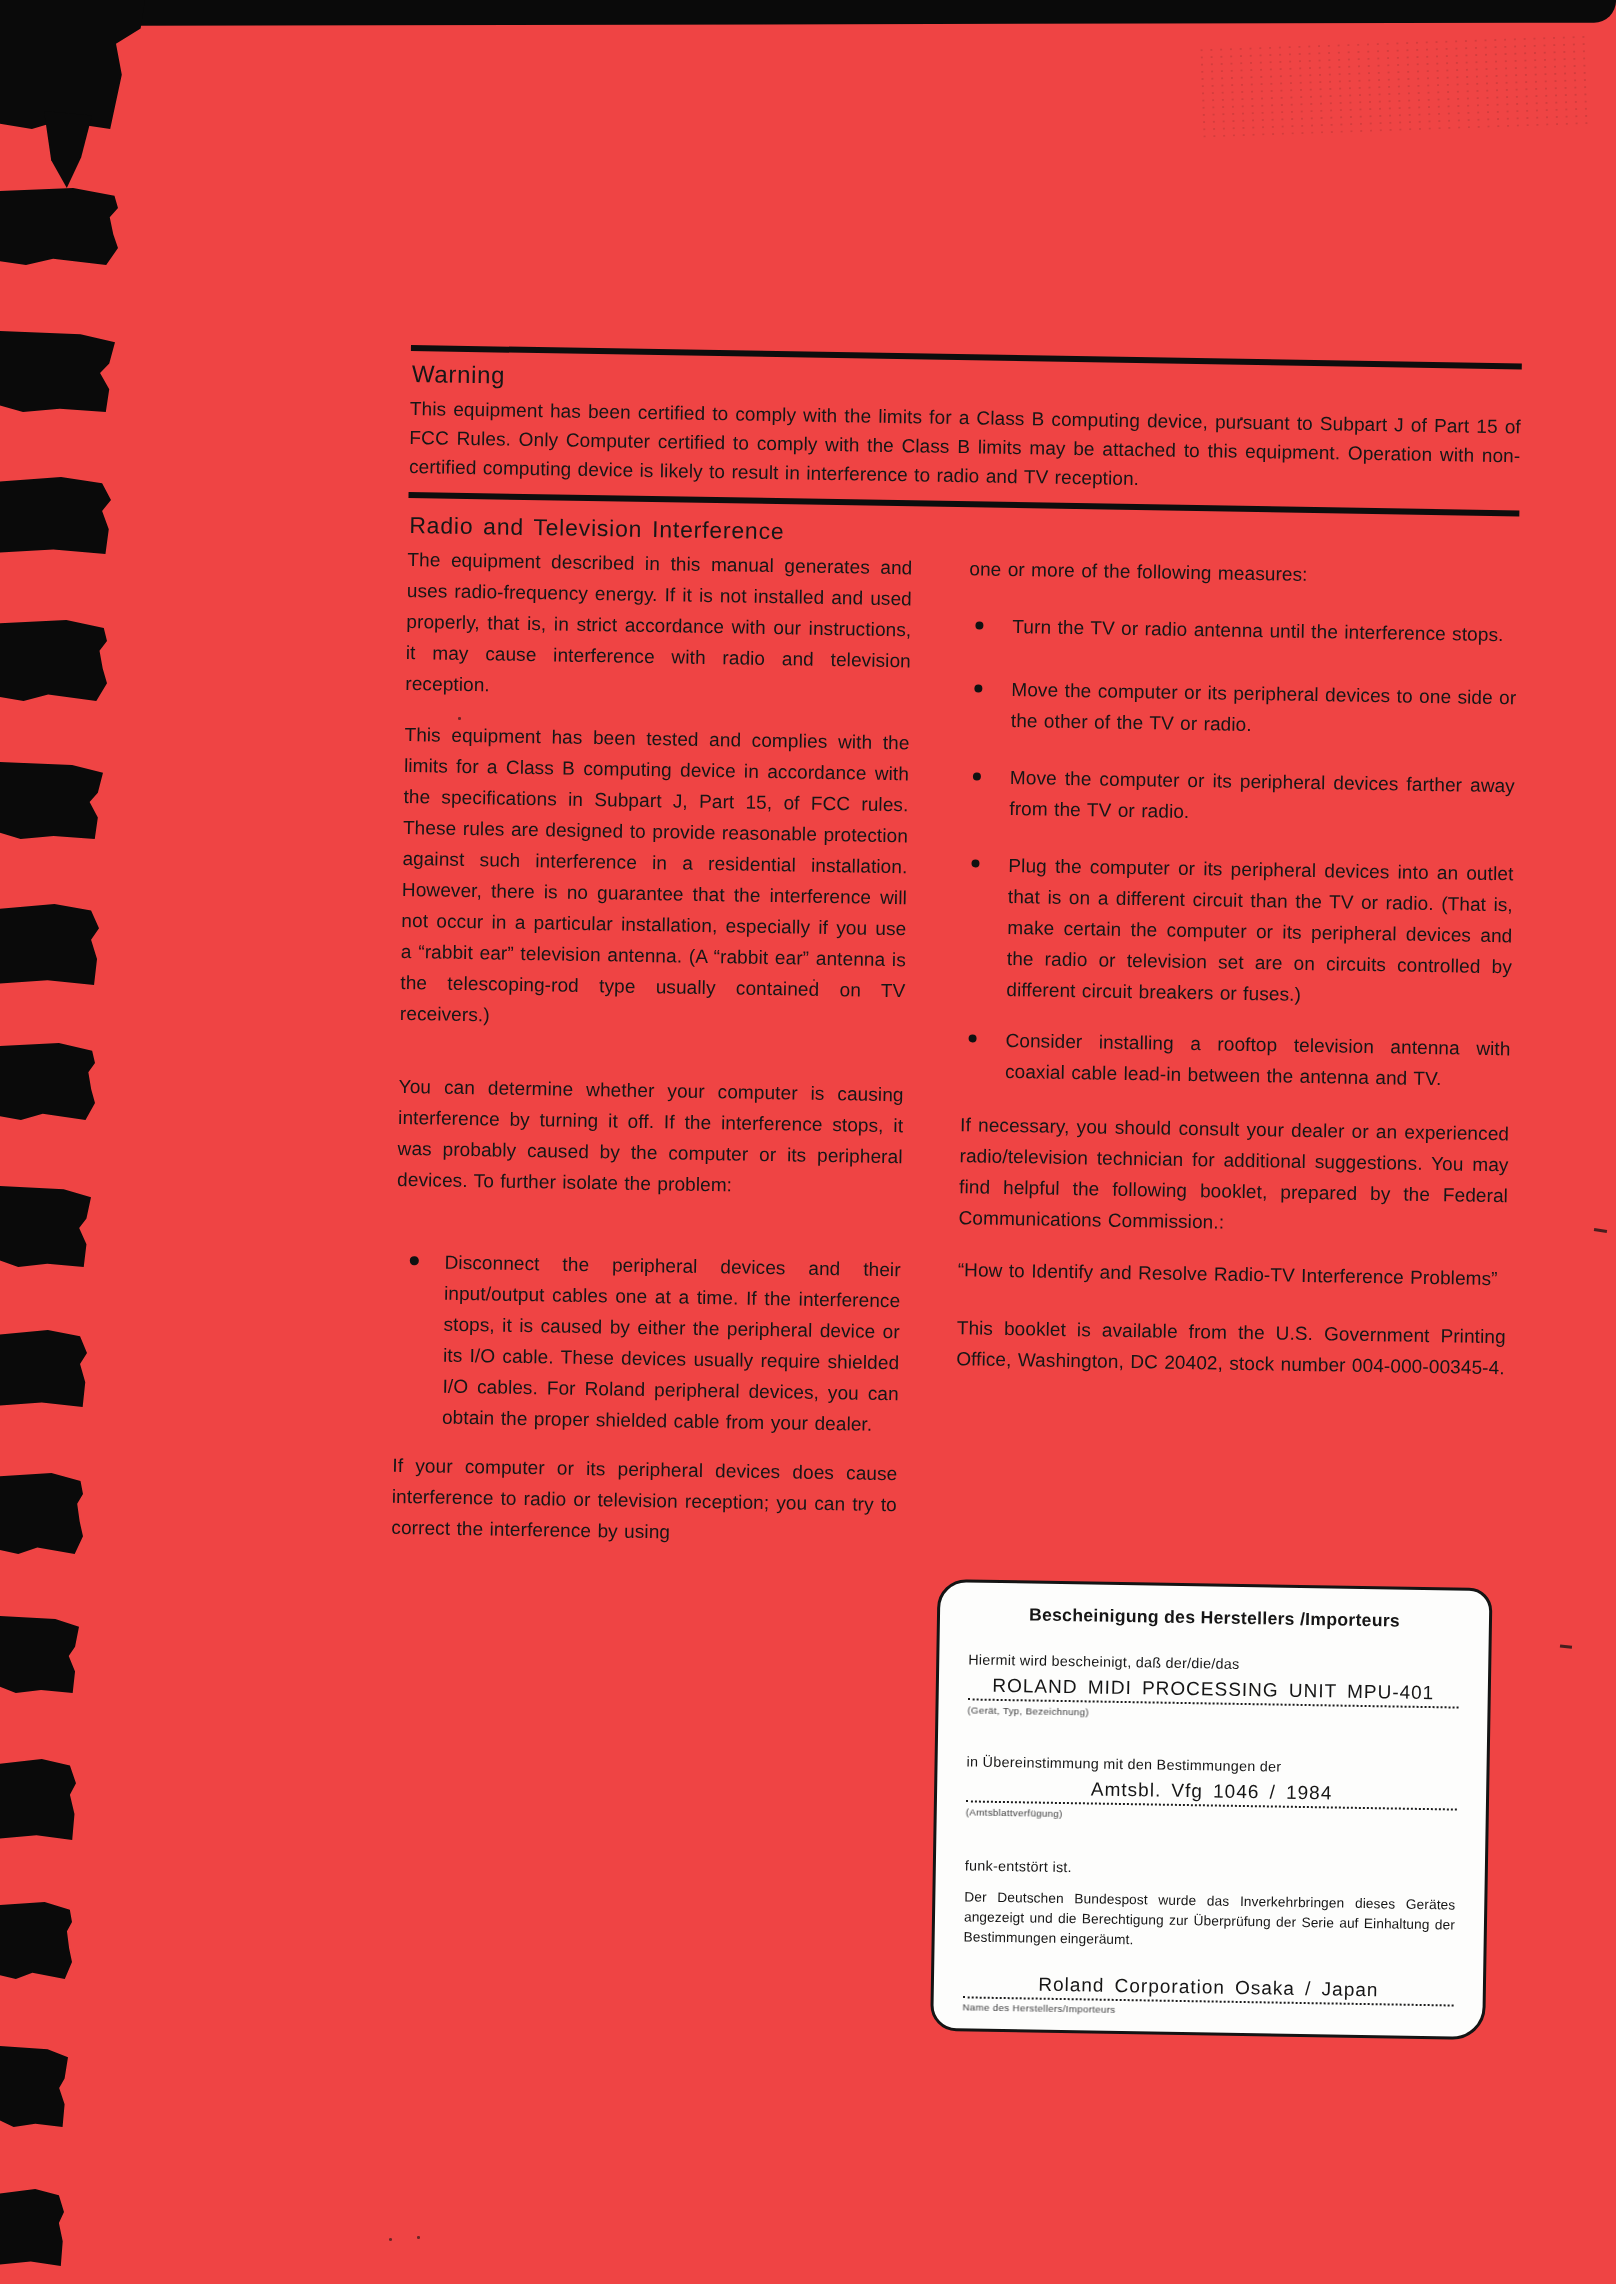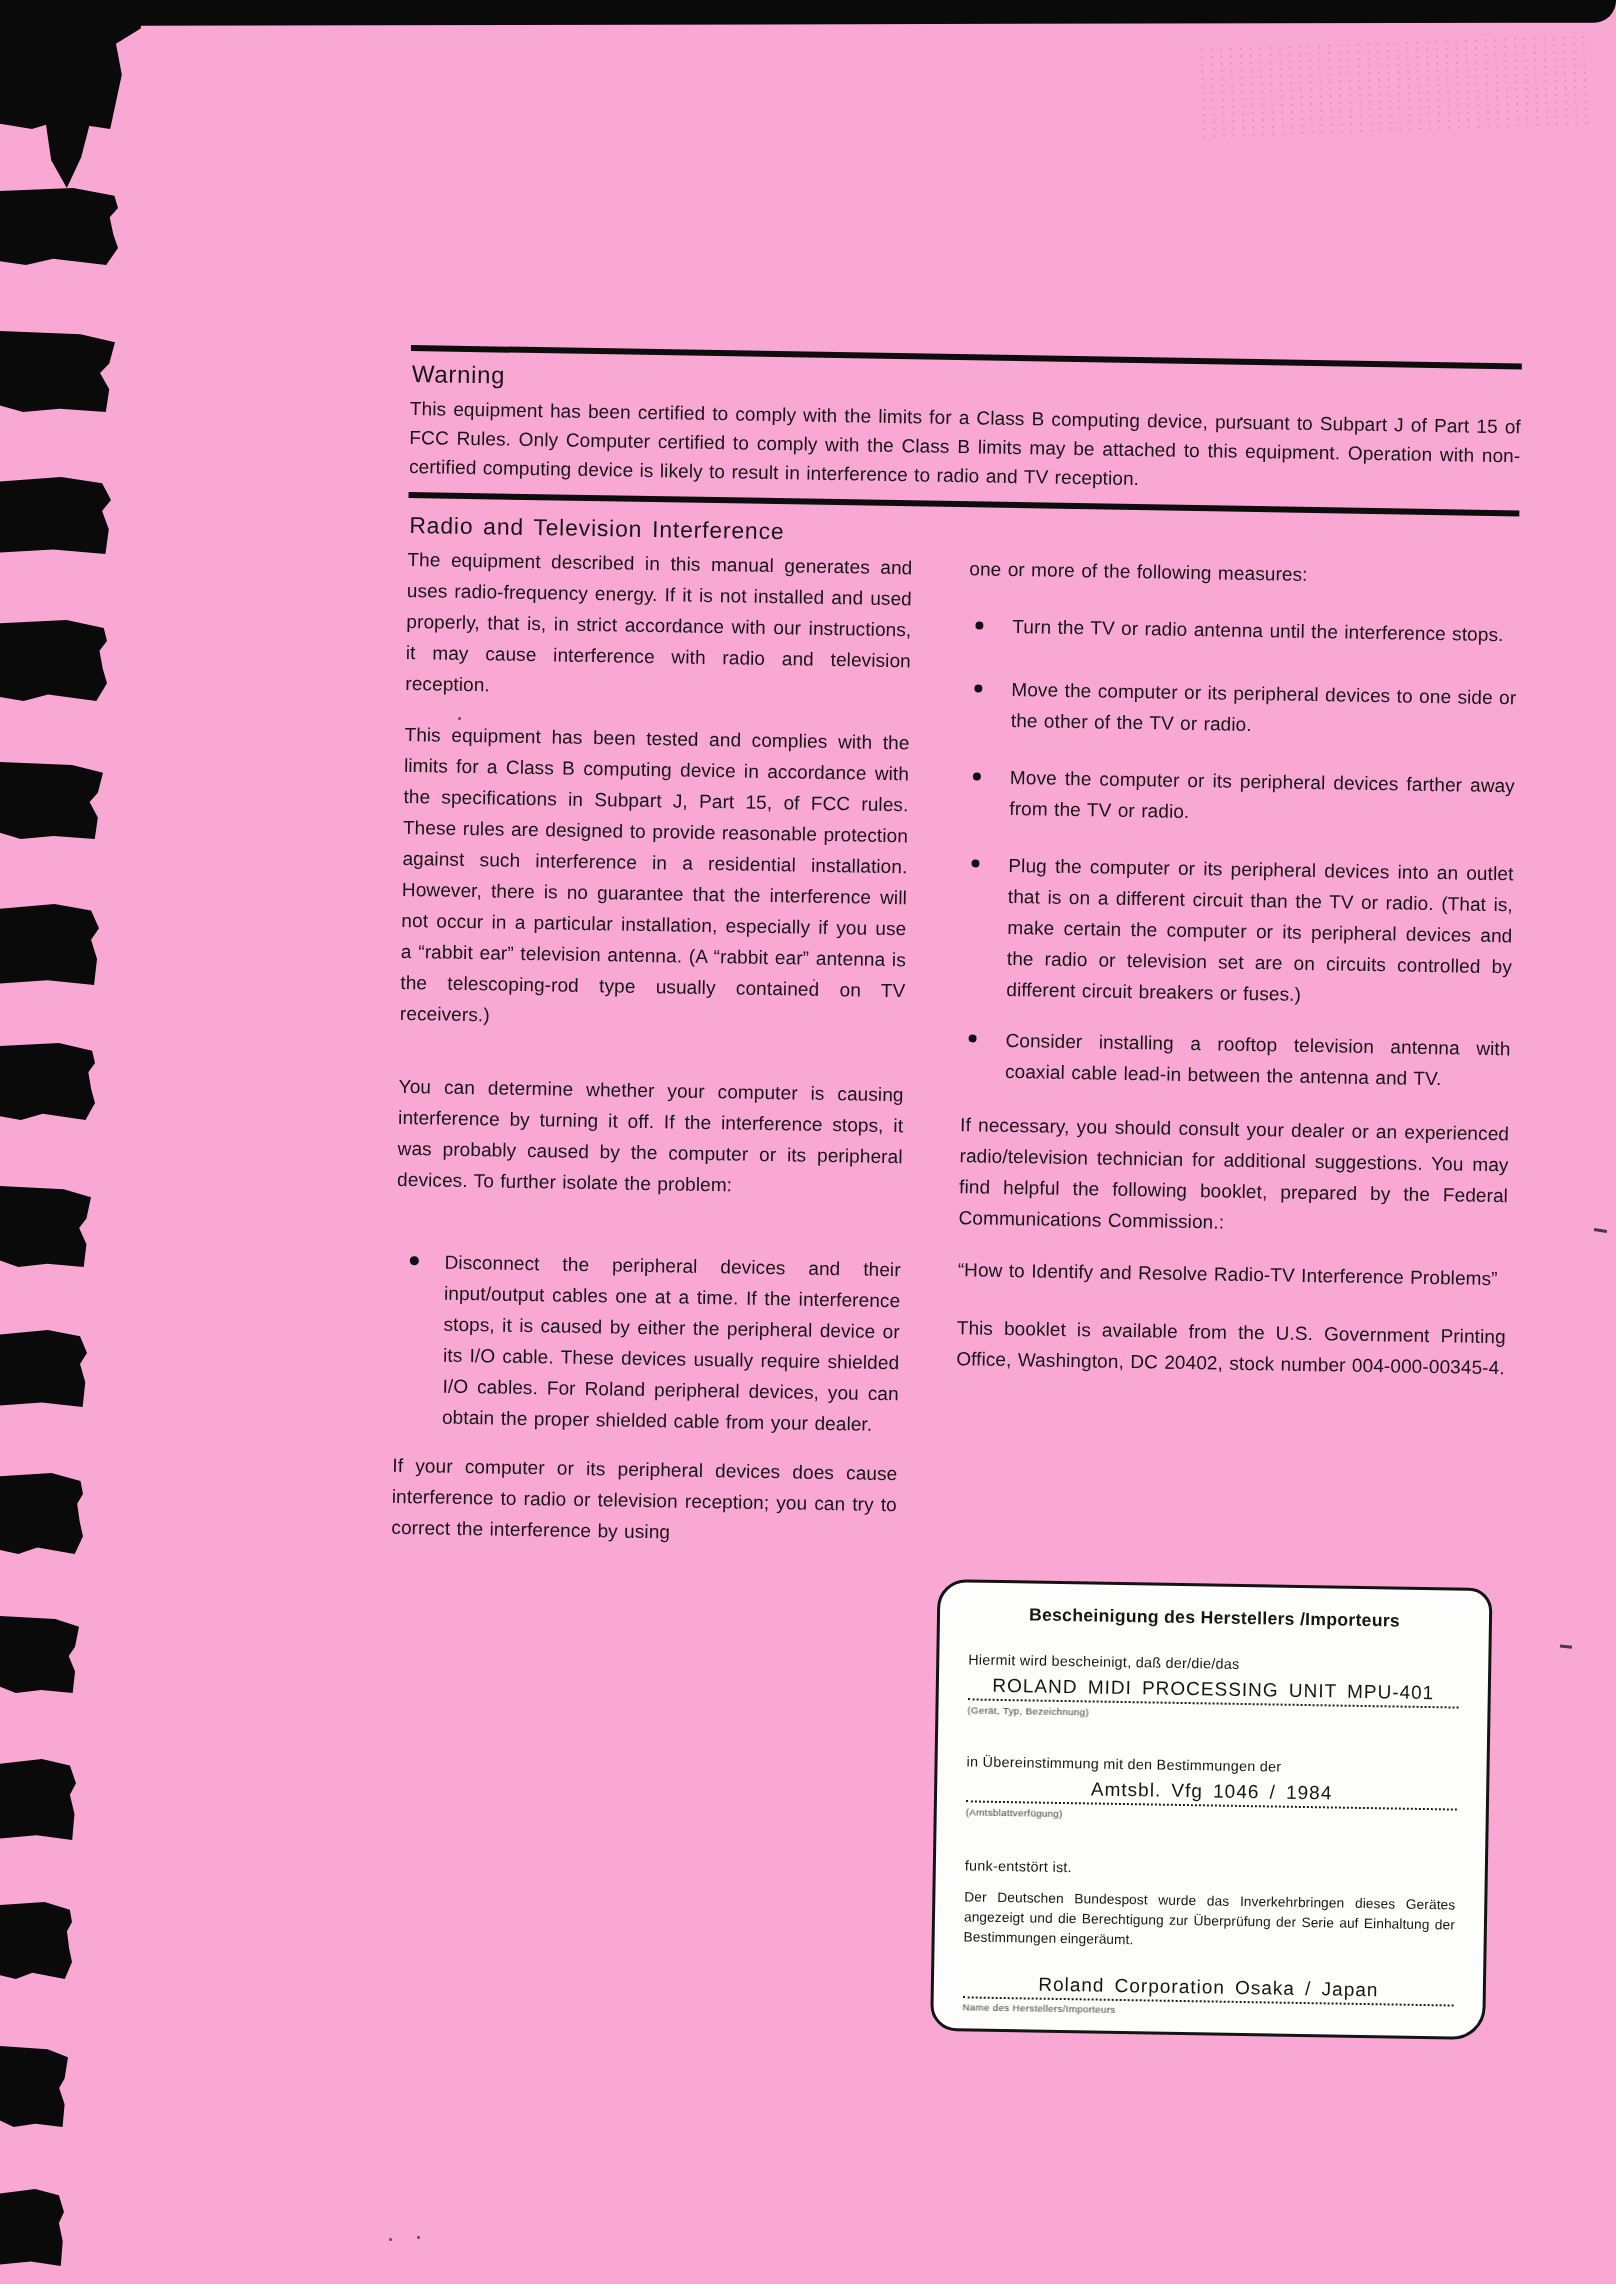--- a/index.html
+++ b/index.html
@@ -1,19 +1,19 @@
 <!DOCTYPE html>
 <html style="font-size:10.4px"><head>
 <meta charset="utf-8">
 <style>
   html,body{margin:0;padding:0;background:#e8e8e6;}
   .page{
     position:relative;
     width:1616px;height:2284px;
-    background:#f9a8d4;
+    background:#ef4444;
     overflow:hidden;
     font-family:"Liberation Sans","DejaVu Sans",sans-serif;
     color:#161616;
   }
   
   .top-bar{
     position:absolute;left:0;top:0;width:1616px;height:26px;
     background:#0a0a0a;border-radius:0 0 22px 0;
     transform:rotate(-0.12deg);transform-origin:0 0;
     z-index:5;

